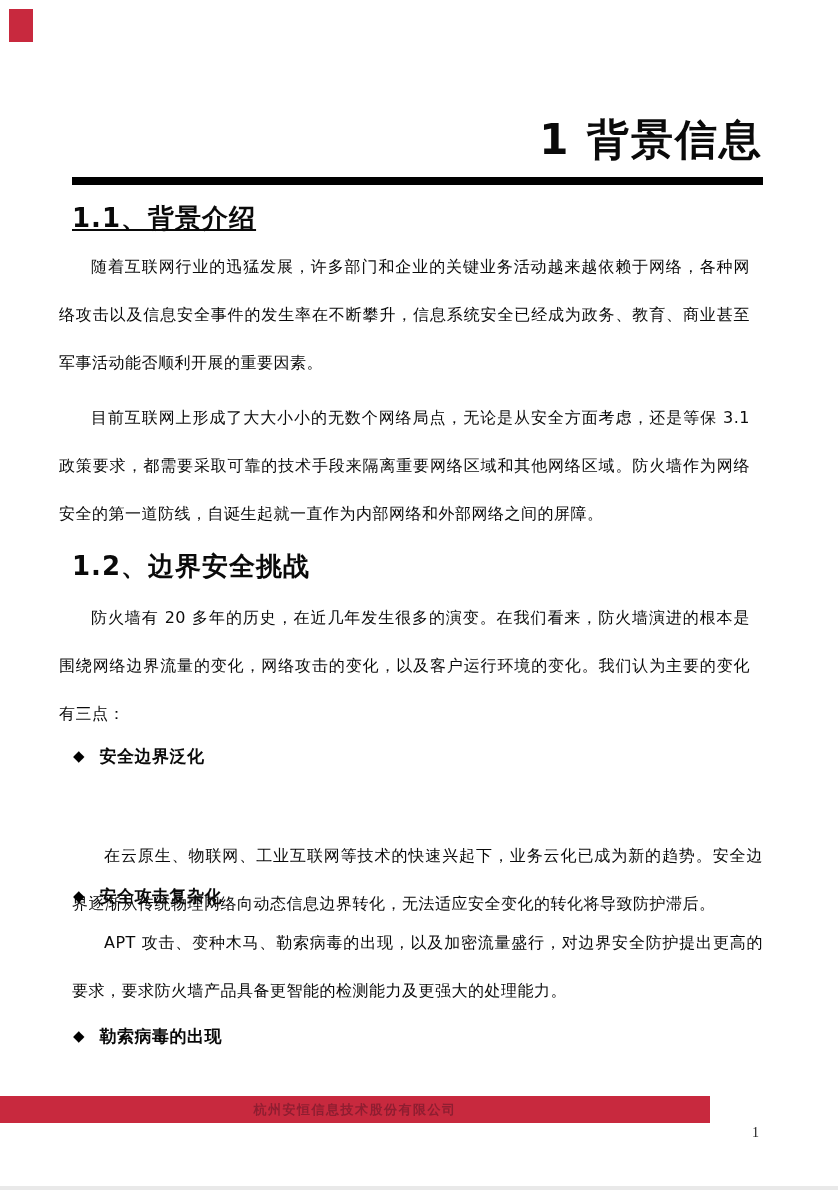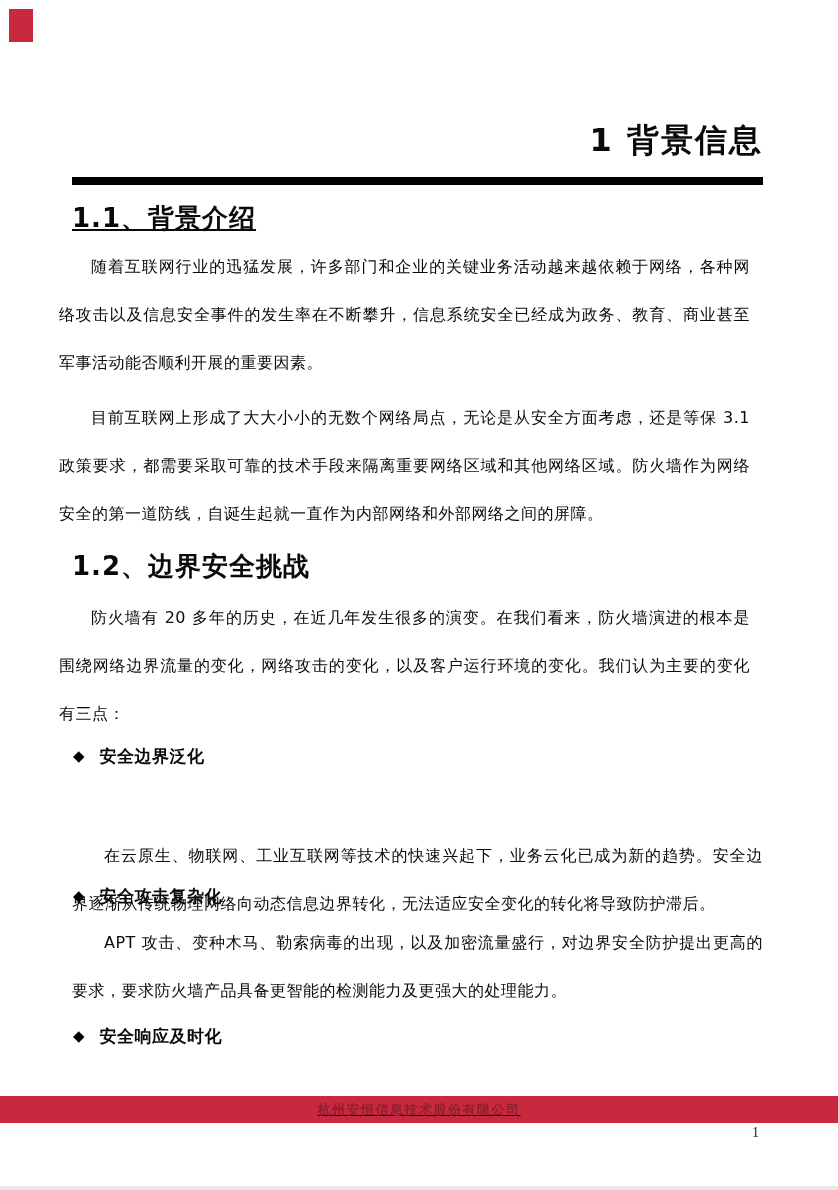--- a/index.html
+++ b/index.html
@@ -13,21 +13,21 @@
     color: #0a0a0a;
   }
   .corner-mark {
     position: absolute;
     left: 9px; top: 9px;
     width: 24px; height: 33px;
   }
   .chapter-title {
     position: absolute;
     right: 75px; top: 118px;
-    font-size: 32px;
+    font-size: 42px;
     font-weight: bold;
     line-height: 44px;
     letter-spacing: 2px;
     white-space: nowrap;
     text-align: center;
   }
   .title-rule {
     position: absolute;
     left: 72px; top: 177px;
     width: 691px; height: 8px;
@@ -86,25 +86,24 @@
     line-height: 48px;
     text-align: justify;
     text-indent: 32px;
     letter-spacing: 0.5px;
   }
   .bullet-body-1 { top: 832px; }
   .bullet-body-2 { top: 919px; }
   .footer-bar {
     position: absolute;
     left: 0; top: 1096px;
-    width: 838px; height: 27px;
+    width: 710px; height: 27px;
     display: flex;
     align-items: center;
     justify-content: center;
-    text-decoration: underline;
   }
   .footer-company {
     font-size: 13px;
     font-weight: bold;
     letter-spacing: 1.5px;
     line-height: 27px;
   }
   .page-number {
     position: absolute;
     right: 79px; top: 1125px;
@@ -147,21 +146,21 @@
   <div class="bullet-body bullet-body-1">在云原生、物联网、工业互联网等技术的快速兴起下，业务云化已成为新的趋势。安全边界逐渐从传统物理网络向动态信息边界转化，无法适应安全变化的转化将导致防护滞后。</div>
 
   <div class="bullet-row bullet-2">
     <span class="diamond">◆</span>
     <span class="bullet-title">安全攻击复杂化</span>
   </div>
   <div class="bullet-body bullet-body-2">APT 攻击、变种木马、勒索病毒的出现，以及加密流量盛行，对边界安全防护提出更高的要求，要求防火墙产品具备更智能的检测能力及更强大的处理能力。</div>
 
   <div class="bullet-row bullet-3">
     <span class="diamond">◆</span>
-    <span class="bullet-title">安全响应及时化</span>
+    <span class="bullet-title">勒索病毒的出现</span>
   </div>
 
   <div class="footer-bar" style="background: rgb(200, 41, 62);">
     <span class="footer-company" style="color: rgb(142, 30, 49);">杭州安恒信息技术股份有限公司</span>
   </div>
 
   <div class="page-number">1</div>
 
   <div class="bottom-edge"></div>
 

